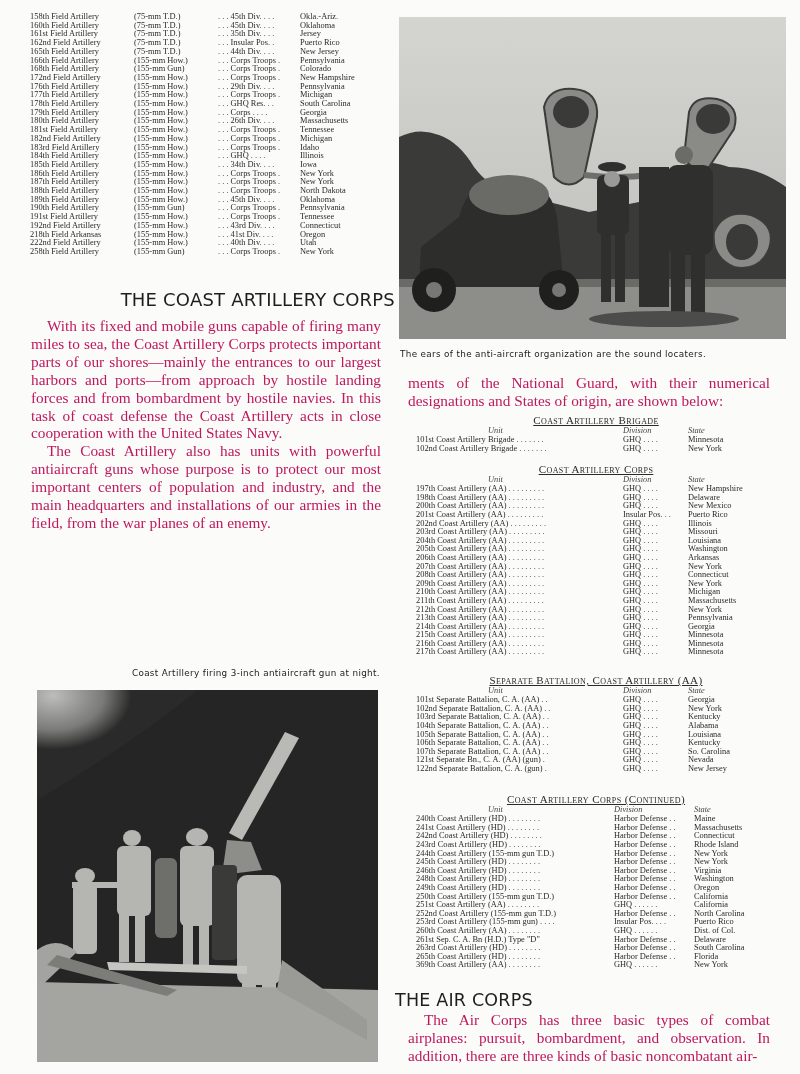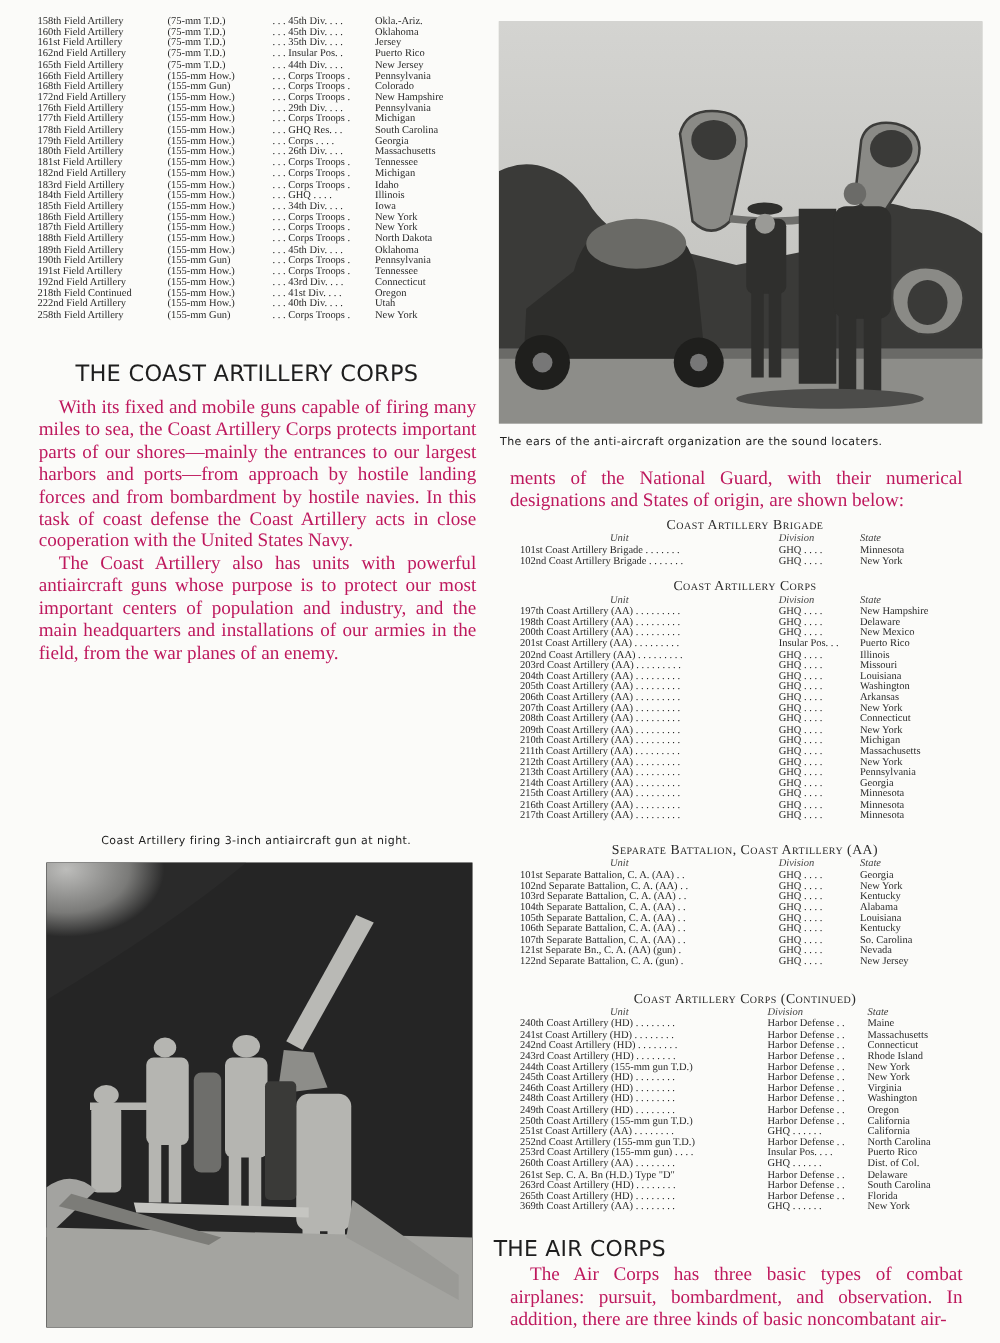--- a/index.html
+++ b/index.html
@@ -10,44 +10,44 @@
   
   #fa-list { left:30px; top:13px; width:360px; font-size:8.4px; line-height:8.7px; font-family:"Liberation Serif", serif; }
   .fa-row { display:flex; white-space:nowrap; }
   .fa-unit { width:104px; }
   .fa-type { width:84px; }
   .fa-div { width:82px; }
   .fa-state { flex:1; }
 
   
   .sans-head { font-family:"DejaVu Sans", sans-serif; font-weight:normal; color:#1e1e1e; letter-spacing:0.2px; }
-  #coast-heading { left:0; width:395px; top:289px; text-align:center; font-size:18px; margin:0; }
+  #coast-heading { left:0; width:395px; top:289px; text-align:right; font-size:18px; margin:0; }
   #air-heading { left:395px; width:405px; top:990px; text-align:left; font-size:17.5px; margin:0; }
 
   
   .body-text { font-family:"Liberation Serif", serif; font-size:15.3px; line-height:17.9px; text-align:justify; color:#be185d; }
   .body-text p { margin:0; text-indent:16px; }
   #coast-body { left:31px; top:317px; width:350px; }
   #continued-body { left:408px; top:374px; width:362px; }
   #continued-body p { text-indent:0; }
   #air-body { left:408px; top:1011px; width:362px; }
 
   
-  .caption { font-family:"DejaVu Sans", sans-serif; font-size:8.8px; letter-spacing:0.35px; color:#222; text-align:center; }
+  .caption { font-family:"DejaVu Sans", sans-serif; font-size:8.8px; letter-spacing:0.35px; color:#222; text-align:right; }
   #caption-left { left:30px; top:668px; width:350px; }
   #caption-right { left:400px; top:349px; width:395px; text-align:left; }
 
   
   .photo { overflow:hidden; }
   #photo-sound { left:399px; top:17px; width:387px; height:322px; background:#c7c7c4; }
   #photo-night { left:37px; top:690px; width:341px; height:372px; background:#2b2b2b; }
 
   
   .tbl { font-family:"Liberation Serif", serif; font-size:8.4px; line-height:8.6px; color:#2a2a2a; }
-  .tbl-title { text-align:center; font-variant:small-caps; font-size:11px; letter-spacing:0.4px; margin-bottom:2px; }
+  .tbl-title { text-align:center; font-variant:small-caps; font-size:11px; letter-spacing:0.4px; margin-bottom:2px;text-decoration:underline; }
   .tbl-cols { display:flex; font-style:italic; font-size:8.4px; color:#444; margin-bottom:1px; }
   .tbl-row { display:flex; white-space:nowrap; }
   .col-unit { width:207px; }
   .col-div { width:65px; }
   .col-state { flex:1; }
   .tbl-cols .col-unit { padding-left:72px; box-sizing:border-box; }
   #tbl-brigade { left:416px; top:416px; width:360px; }
   #tbl-corps { left:416px; top:465px; width:360px; }
   #tbl-sep { left:416px; top:676px; width:360px; }
   #tbl-cont { left:416px; top:795px; width:360px; }
@@ -203,21 +203,21 @@
       <span class="fa-div">. . . Corps Troops .</span>
       <span class="fa-state">Tennessee</span>
     </div>
     <div class="fa-row">
       <span class="fa-unit">192nd Field Artillery</span>
       <span class="fa-type">(155-mm How.)</span>
       <span class="fa-div">. . . 43rd Div. . . .</span>
       <span class="fa-state">Connecticut</span>
     </div>
     <div class="fa-row">
-      <span class="fa-unit">218th Field Continued</span>
+      <span class="fa-unit">218th Field Arkansas</span>
       <span class="fa-type">(155-mm How.)</span>
       <span class="fa-div">. . . 41st Div. . . .</span>
       <span class="fa-state">Oregon</span>
     </div>
     <div class="fa-row">
       <span class="fa-unit">222nd Field Artillery</span>
       <span class="fa-type">(155-mm How.)</span>
       <span class="fa-div">. . . 40th Div. . . .</span>
       <span class="fa-state">Utah</span>
     </div>

